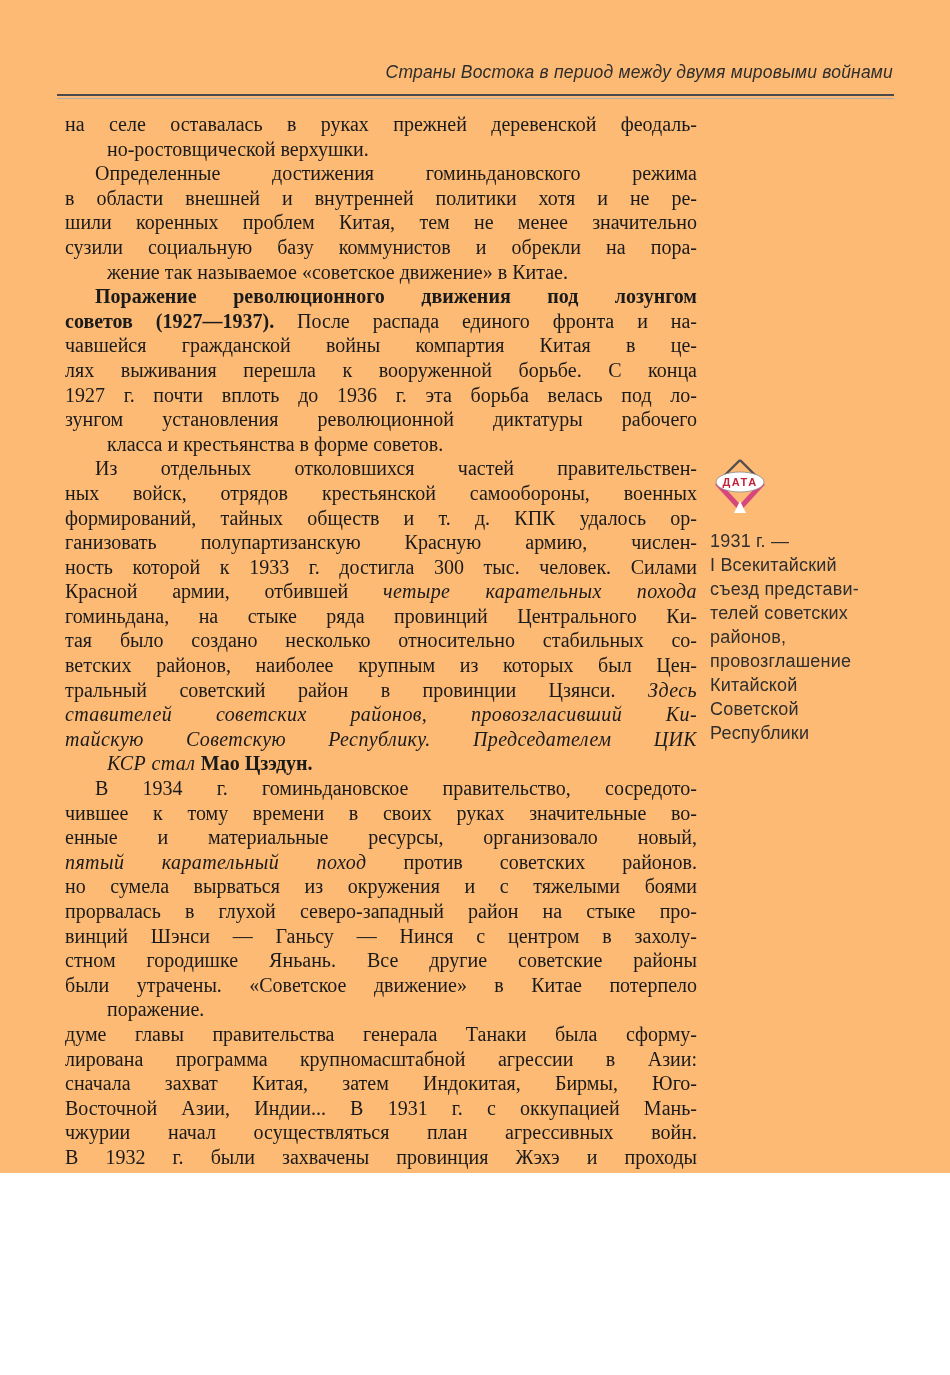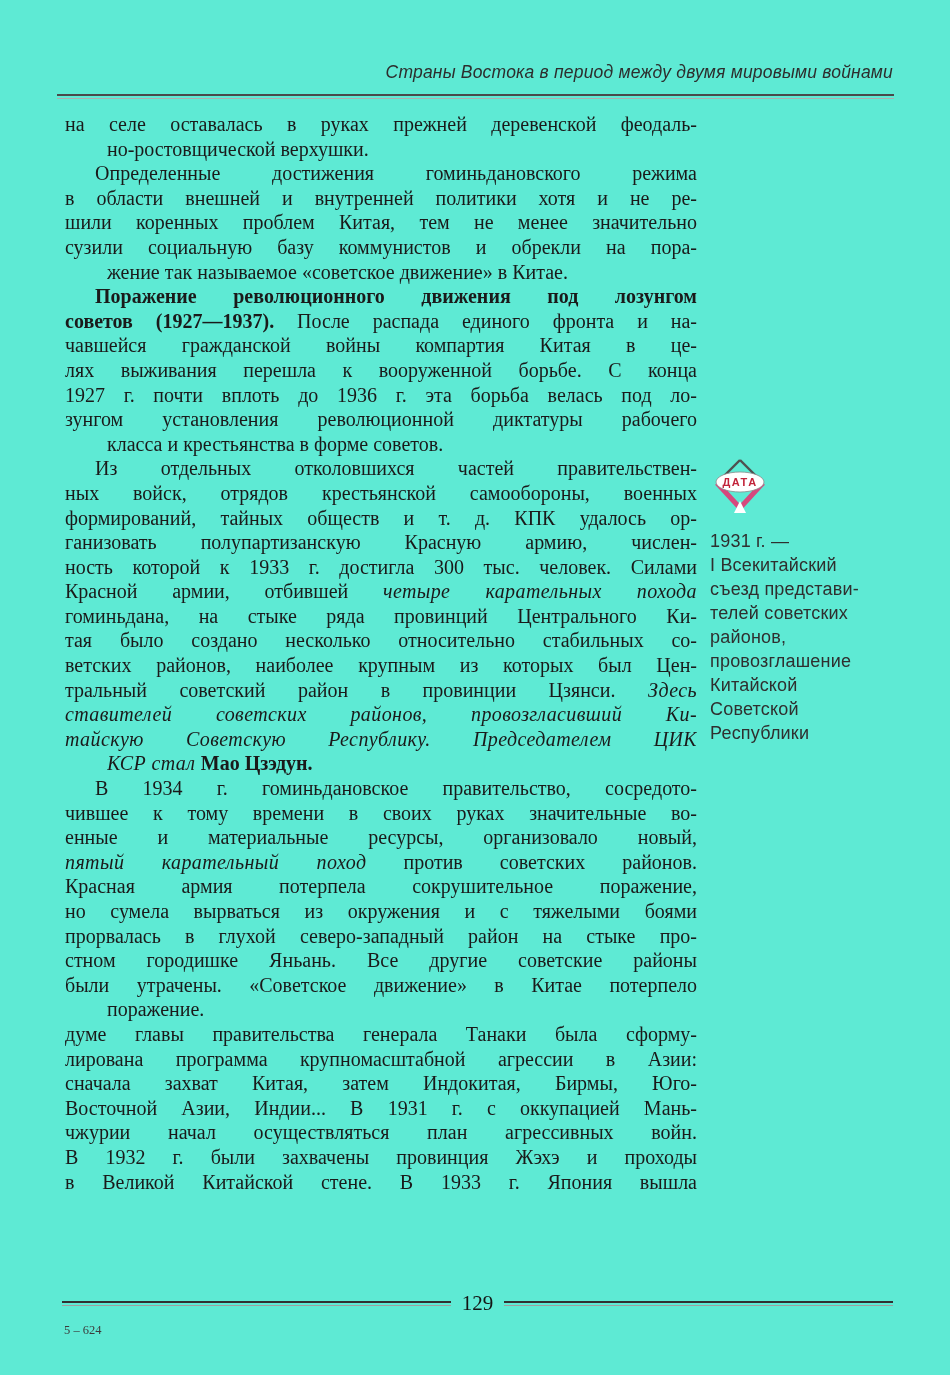--- a/index.html
+++ b/index.html
@@ -1,18 +1,18 @@
 <!DOCTYPE html>
 <html><head>
 <meta charset="utf-8">
 <style>
   html,body { margin:0; padding:0; background:#ffffff; }
   .page {
-    position:relative; width:950px; height:1375px;
-    background:#5eead4; overflow:hidden;
+    position:relative; width:950px; height:1173px;
+    background:#fdba74; overflow:hidden;
     font-family:"Liberation Serif", serif;
   }
   .running-head {
     position:absolute; top:62px; left:60px; right:57px;
     text-align:right;
     font-family:"Liberation Sans", sans-serif;
     font-style:italic; font-size:17.5px; color:#2d2d2d;
     letter-spacing:0.2px;
   }
   .head-rule {
@@ -90,23 +90,23 @@
         <div class="line"><span>тральный советский район в провинции Цзянси. </span><span class="i">Здесь</span></div>
         <div class="line"><span class="i">ставителей советских районов, провозгласивший Ки-</span></div>
         <div class="line"><span class="i">тайскую Советскую Республику. Председателем ЦИК</span></div>
         <div class="line last"><span class="i">КСР стал </span><span class="b">Мао Цзэдун.</span></div>
       </div>
       <div class="para">
         <div class="line indent"><span>В 1934 г. гоминьдановское правительство, сосредото-</span></div>
         <div class="line"><span>чившее к тому времени в своих руках значительные во-</span></div>
         <div class="line"><span>енные и материальные ресурсы, организовало новый,</span></div>
         <div class="line"><span class="i">пятый карательный поход</span><span> против советских районов.</span></div>
-        <div class="line"><span>Красная армия потерпела сокрушительное поражение,</span></div>
         <div class="line"><span>но сумела вырваться из окружения и с тяжелыми боями</span></div>
         <div class="line"><span>прорвалась в глухой северо-западный район на стыке про-</span></div>
+        <div class="line"><span>винций Шэнси — Ганьсу — Нинся с центром в захолу-</span></div>
         <div class="line"><span>стном городишке Яньань. Все другие советские районы</span></div>
         <div class="line"><span>были утрачены. «Советское движение» в Китае потерпело</span></div>
         <div class="line last"><span>поражение.</span></div>
       </div>
       <div class="para">
         <div class="line"><span>думе главы правительства генерала Танаки была сформу-</span></div>
         <div class="line"><span>лирована программа крупномасштабной агрессии в Азии:</span></div>
         <div class="line"><span>сначала захват Китая, затем Индокитая, Бирмы, Юго-</span></div>
         <div class="line"><span>Восточной Азии, Индии... В 1931 г. с оккупацией Мань-</span></div>
         <div class="line"><span>чжурии начал осуществляться план агрессивных войн.</span></div>

